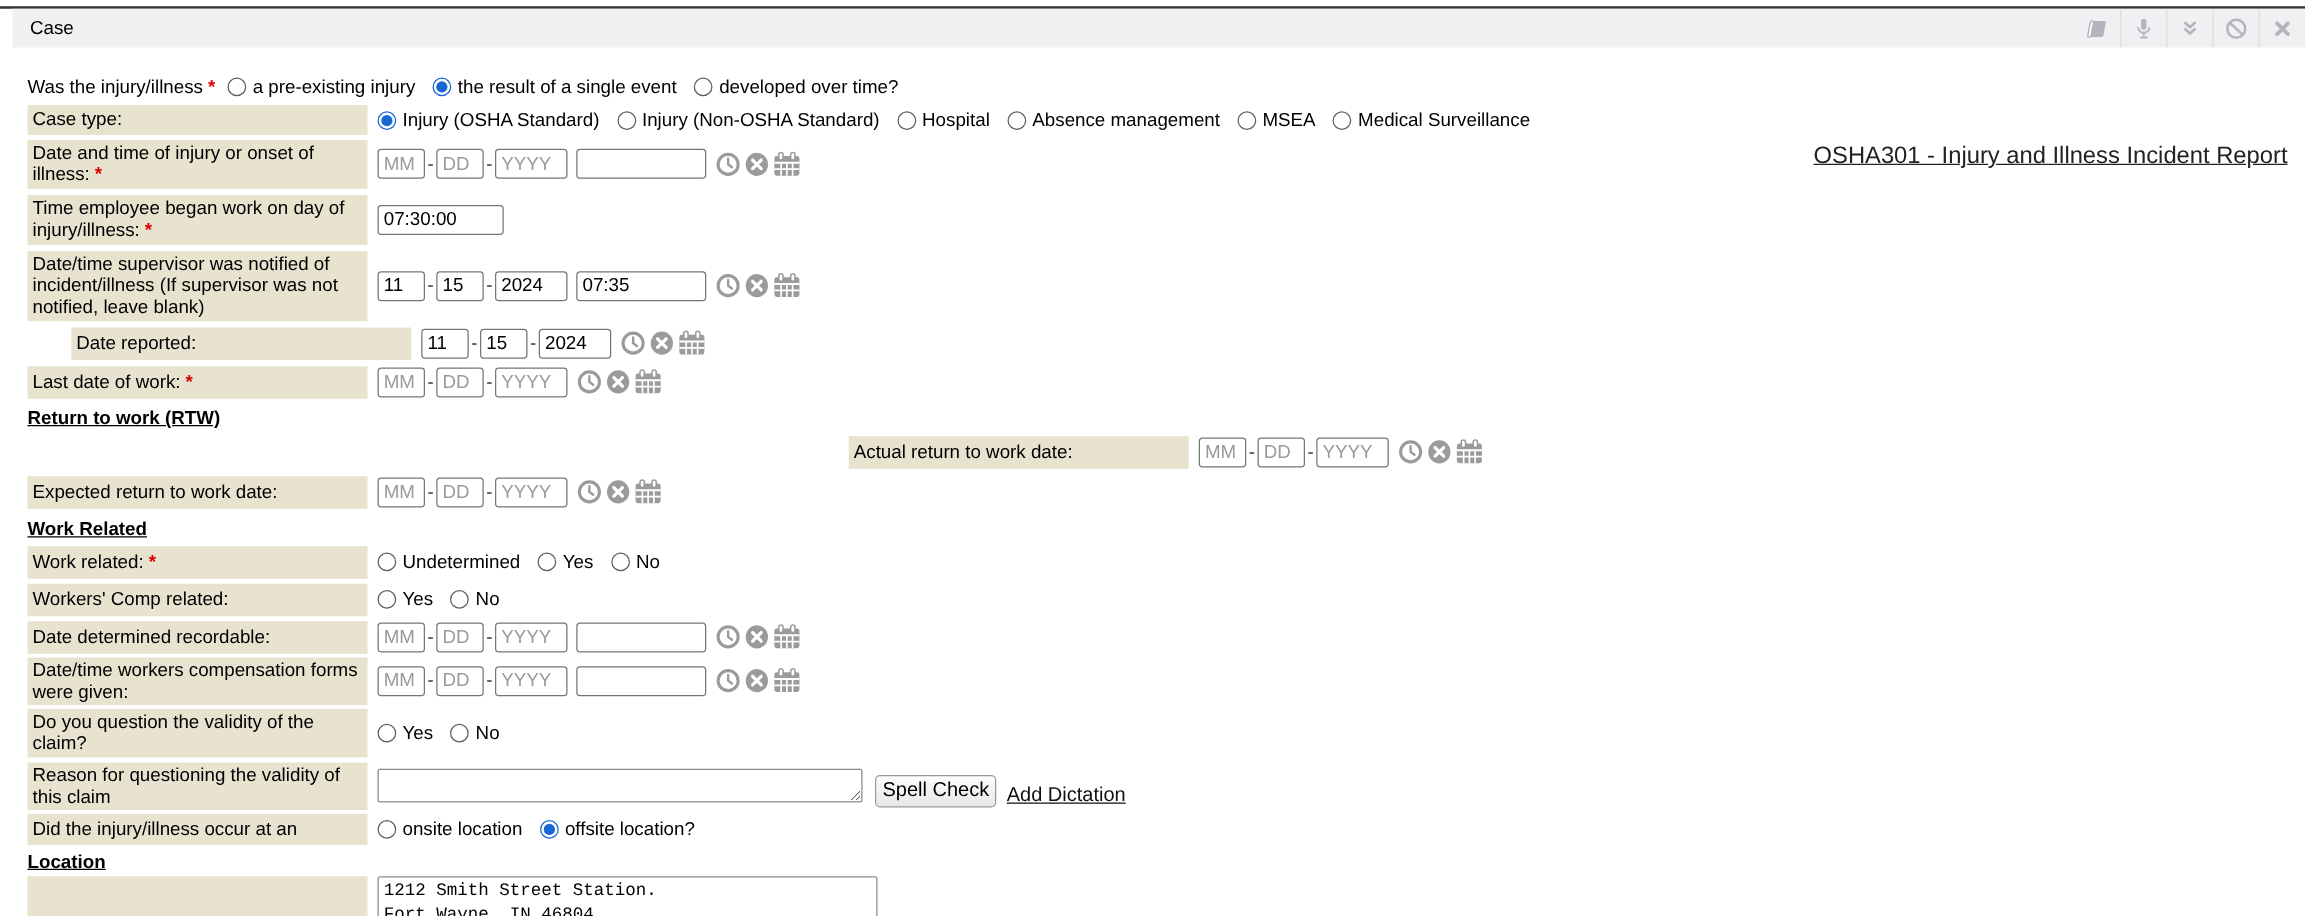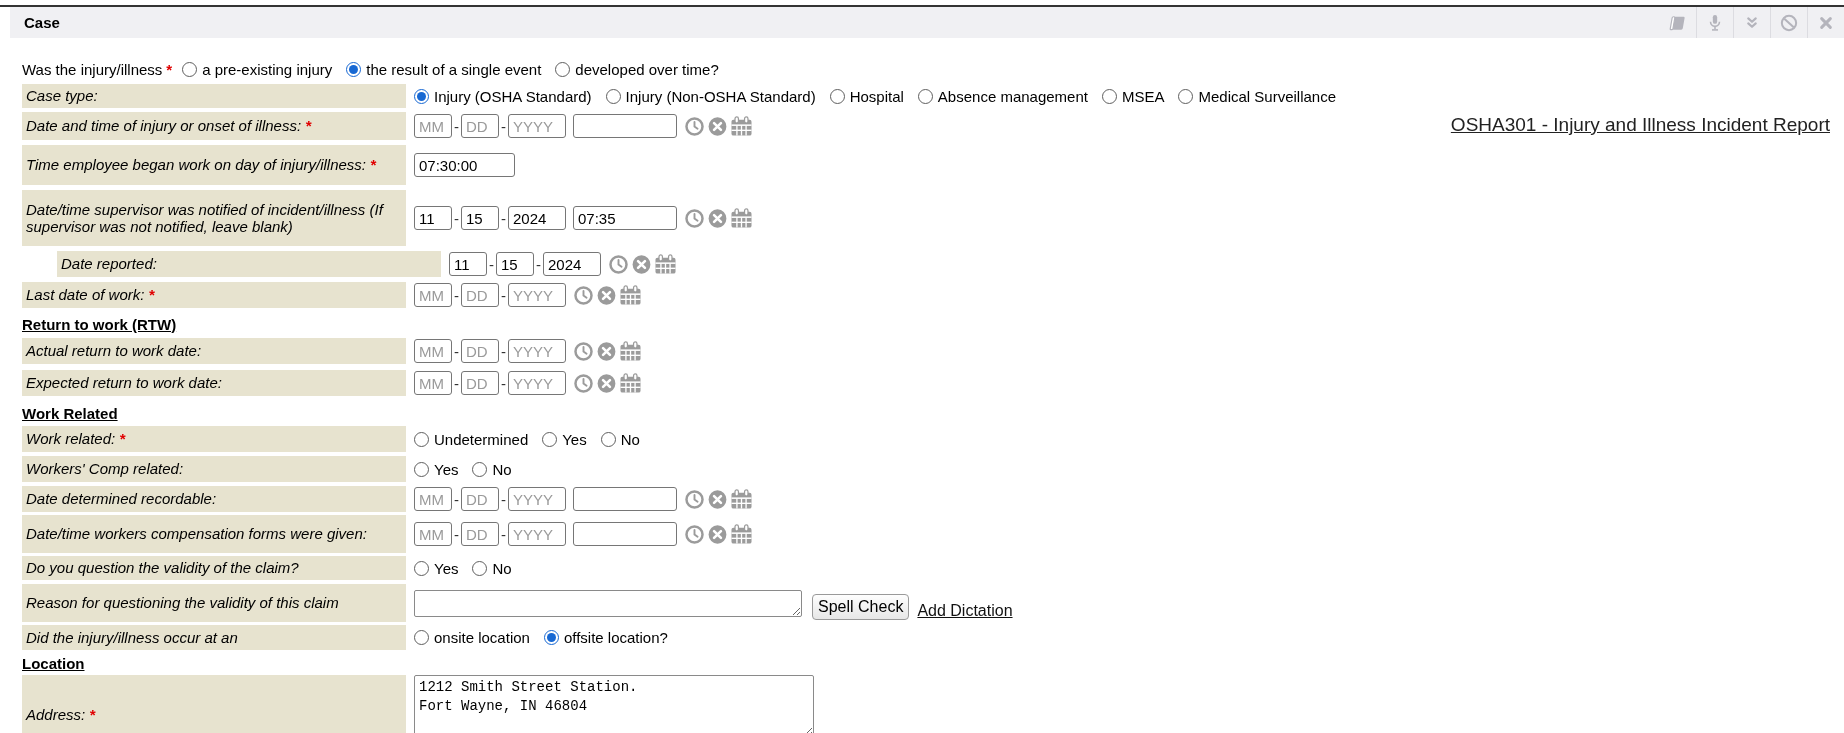--- a/index.html
+++ b/index.html
@@ -8,55 +8,55 @@
     width:1844px; height:733px; overflow:hidden;
     background:#fff; color:#000;
     font-family:"Liberation Sans", sans-serif; font-size:15px;
   }
   
   .topline { border-top:2px solid #333; margin-top:5px; }
   .topbar {
     margin-left:10px; height:31px; background:#f0f0f3;
     display:flex; align-items:center;
   }
-  .topbar .title { font-weight:bold; font-size:15px; padding-left:14px; }
+  .topbar .title { font-weight:normal; font-size:15px; padding-left:14px; }
   .tb-icons { margin-left:auto; display:flex; height:31px; }
   .tb-btn {
     width:37px; height:31px; display:flex; align-items:center; justify-content:center;
     border-left:1px solid #dcdce1; cursor:pointer;
   }
   .tb-btn svg { width:20px; height:20px; }
   
   .osha-link {
     position:absolute; top:114px; right:14px;
     color:#222; text-decoration:underline; font-size:19px; cursor:pointer;
   }
   
   .formwrap { margin-top:20px; padding-left:22px; position:relative; }
   .frow { display:flex; align-items:stretch; }
   .lbl {
-    width:384px; background:#e7e3cf; padding:2px 4px;
-    display:flex; align-items:center; line-height:1.15; flex-shrink:0;font-style:italic;
+    width:272px; background:#e7e3cf; padding:2px 4px;
+    display:flex; align-items:center; line-height:1.15; flex-shrink:0;
   }
   .val { margin-left:8px; display:flex; align-items:center; }
   .req { color:#e00000; font-weight:bold; margin-left:4px; }
   .section {
     font-weight:bold; text-decoration:underline; font-size:15px;
     display:flex; align-items:center;
   }
   
   .r1  { min-height:22px; margin-bottom:4px; align-items:center; }
   .r2  { min-height:24px; margin-bottom:4px; }
   .r3  { min-height:28px; margin-bottom:5px; }
   .r4  { min-height:40px; margin-bottom:5px; }
   .r5  { min-height:56px; margin-bottom:5px; }
   .r6  { min-height:26px; margin-bottom:5px;padding-left:35px; }
   .r7  { min-height:26px; margin-bottom:6px; }
   .rs1 { min-height:20px; margin-bottom:4px; }
-  .r9  { min-height:26px; margin-bottom:6px; }
+  .r9  { min-height:26px; margin-bottom:6px;justify-content:center; }
   .r10 { min-height:26px; margin-bottom:8px; }
   .rs2 { min-height:18px; margin-bottom:4px; }
   .r12 { min-height:26px; margin-bottom:4px; }
   .r13 { min-height:26px; margin-bottom:4px; }
   .r14 { min-height:26px; margin-bottom:3px; }
   .r15 { min-height:38px; margin-bottom:3px; }
   .r16 { min-height:24px; margin-bottom:4px; }
   .r17 { min-height:38px; margin-bottom:3px; }
   .rs3 { min-height:17px; margin-bottom:3px; }
   .r19 { min-height:25px; margin-bottom:5px; }

